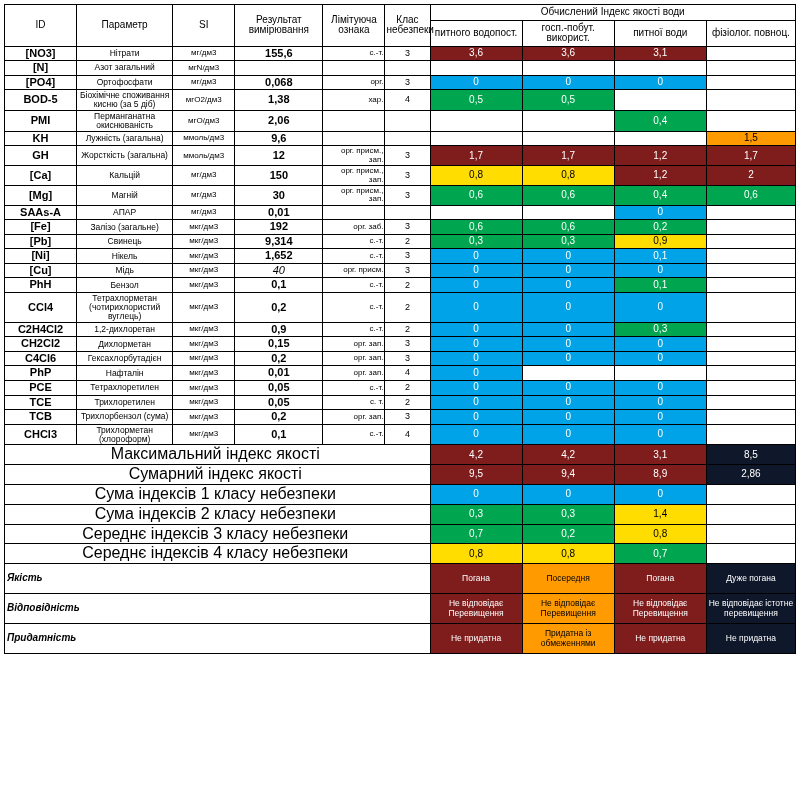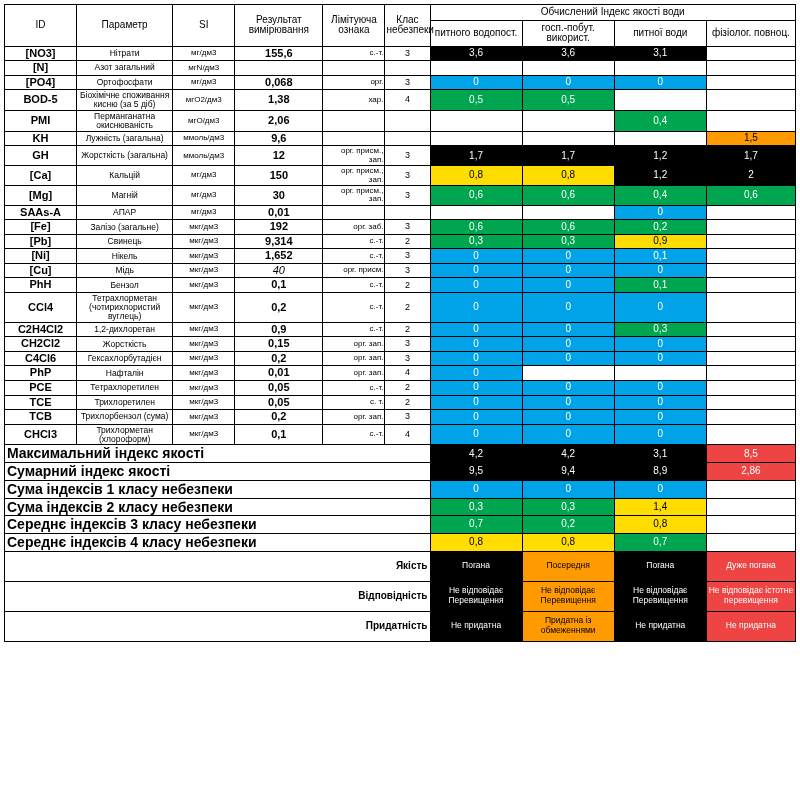--- a/index.html
+++ b/index.html
@@ -13,25 +13,25 @@
   .si{font-size:8px;padding:1px;}
   .res{font-weight:bold;font-size:11px;padding:1px;margin-top:19px;}
   .res-italic{font-style:italic;font-weight:normal;font-size:11px;}
   .lim{font-size:8px;padding:1px;text-align:right;}
   .klass{font-size:9px;}
   .idx{font-size:10px;}
   .g{background:#00a64f;color:#ffffff;}
   .b{background:#00a2e8;color:#ffffff;}
   .y{background:#ffdd00;color:#000000;}
   .o{background:#ff9a00;color:#000000;}
-  .r{background:#000000;color:#ffffff;}
-  .dr{background:#ef4444;color:#ffffff;}
+  .r{background:#7f1d1d;color:#ffffff;}
+  .dr{background:#0f172a;color:#ffffff;}
   .w{background:#ffffff;}
-  .sumlbl{text-align:left;font-weight:bold;font-size:14px;padding:1px 6px 1px 2px;}
-  .sumlbl2{text-align:right;font-weight:bold;font-size:10px;padding:2px;}
+  .sumlbl{text-align:center;font-weight:normal;font-size:16px;padding:1px 6px 1px 2px;}
+  .sumlbl2{text-align:left;font-weight:bold;font-size:10px;padding:2px;font-style:italic;}
   .small2{font-size:8.5px;line-height:1.15;padding:2px 1px;margin-left:46px;}
   .tall{height:30px;}
 </style>
 </head>
 <body>
 
 <div id="sheet">
   <table>
     <colgroup>
       <col style="width:72px">
@@ -262,21 +262,21 @@
           <td class="res">0,9</td>
           <td class="lim">с.-т.</td>
           <td class="klass">2</td>
           <td class="idx b">0</td>
           <td class="idx b">0</td>
           <td class="idx g">0,3</td>
           <td class="idx w"></td>
         </tr>
         <tr>
           <td class="id">CH2Cl2</td>
-          <td class="param">Жорсткість</td>
+          <td class="param">Дихлорметан</td>
           <td class="si">мкг/дм3</td>
           <td class="res">0,15</td>
           <td class="lim">орг. зап.</td>
           <td class="klass">3</td>
           <td class="idx b">0</td>
           <td class="idx b">0</td>
           <td class="idx b">0</td>
           <td class="idx w"></td>
         </tr>
         <tr>

